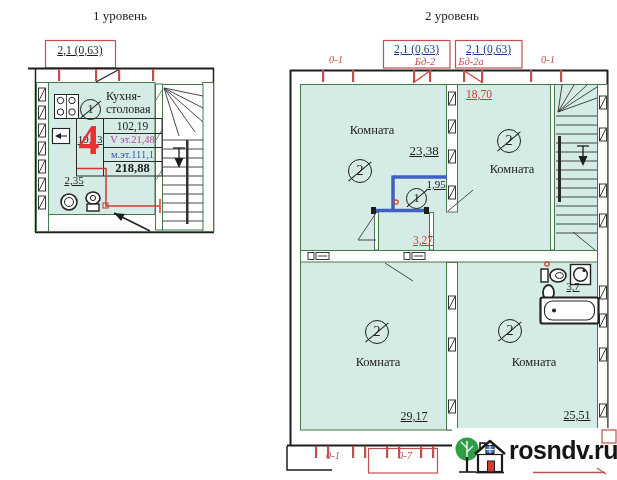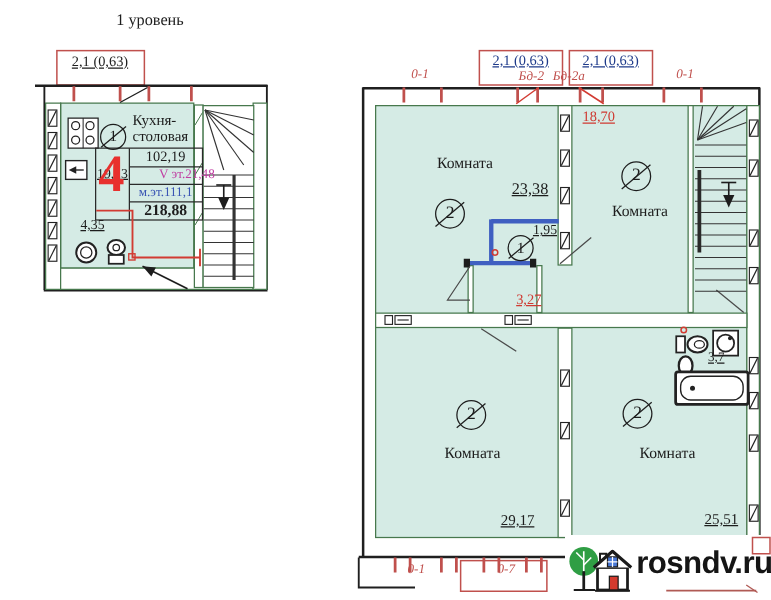--- a/index.html
+++ b/index.html
@@ -4,21 +4,21 @@
 <style>
   html,body{margin:0;padding:0;background:#fff;}
   .canvas{position:relative;width:617px;height:480px;background:#fff;overflow:hidden;
           font-family:"Liberation Serif",serif;color:#1d1d1d;}
   .canvas svg{position:absolute;left:0;top:0;}
   .t{position:absolute;text-align:center;line-height:1.1;white-space:nowrap;font-size:12px;}
   .wrap{white-space:normal;text-align:left;line-height:13px;}
   .uv{text-decoration:underline;text-underline-offset:1px;}
   .red{color:#cf3a32;}
   .navy{color:#1e3a8a;}
-  .mag{color:#c03fa2;margin-left:17px;}
+  .mag{color:#c03fa2;}
   .blu{color:#3a55b4;}
   .lbl{font-style:italic;color:#c0504d;font-size:10.5px;}
   .title{font-size:13px;}
   .mk{position:absolute;border:1.4px solid #1d1d1d;border-radius:50%;
       display:flex;align-items:center;justify-content:center;
       font-size:14px;color:#1d1d1d;background:transparent;}
   .mk::after{content:"";position:absolute;left:-18%;top:48%;width:136%;height:1.4px;
       background:#1d1d1d;transform:rotate(-40deg);}
   .mk-lg{width:22px;height:22px;}
   .mk-sm{width:19px;height:19px;font-size:12.5px;}
@@ -298,27 +298,28 @@
 <span class="t title" style="left:70px;top:9px;width:100px;">1 уровень</span>
 <span class="t uv" style="left:48px;top:44px;width:64px;font-size:11.5px;">2,1 (0,63)</span>
 <span class="t uv" style="left:72px;top:85px;width:36px;font-size:11px;margin-top:48px;">19,13</span>
 <span class="mk mk-sm" style="left:80px;top:99px;">1</span>
 <span class="t wrap" style="left:106px;top:90px;width:58px;font-size:12px;">Кухня-столовая</span>
 <span class="t" style="left:104px;top:120px;width:57px;font-size:11.5px;">102,19</span>
 <span class="t mag" style="left:104px;top:134px;width:57px;font-size:10.5px;">V эт.21,48</span>
 <span class="t blu" style="left:104px;top:149px;width:57px;font-size:10.5px;">м.эт.111,1</span>
 <span class="t" style="left:104px;top:162px;width:57px;font-size:12.5px;font-weight:600;">218,88</span>
 <span class="t apt" style="left:75px;top:121px;width:28px;">4</span>
-<span class="t uv" style="left:58px;top:174px;width:32px;font-size:11px;">4,35</span>
-
+<span class="t uv" style="left:58px;top:174px;width:32px;font-size:11px;">2,35</span>
+
+<span class="t title" style="left:402px;top:9px;width:100px;">2 уровень</span>
 <span class="t uv navy" style="left:384px;top:43px;width:65px;font-size:11.5px;">2,1 (0,63)</span>
 <span class="t uv navy" style="left:456px;top:43px;width:65px;font-size:11.5px;">2,1 (0,63)</span>
 <span class="t lbl" style="left:320px;top:54px;width:32px;">0-1</span>
 <span class="t lbl" style="left:406px;top:56px;width:38px;">Бд-2</span>
-<span class="t lbl" style="left:432px;top:56px;width:46px;">Бд-2а</span>
+<span class="t lbl" style="left:448px;top:56px;width:46px;">Бд-2а</span>
 <span class="t lbl" style="left:532px;top:54px;width:32px;">0-1</span>
 
 <span class="t" style="left:341px;top:124px;width:62px;font-size:12.5px;">Комната</span>
 <span class="t uv" style="left:402px;top:144px;width:44px;font-size:13px;">23,38</span>
 <span class="mk mk-lg" style="left:348px;top:159px;">2</span>
 
 <span class="t uv red" style="left:459px;top:88px;width:40px;font-size:11.5px;">18,70</span>
 <span class="mk mk-lg" style="left:497px;top:129px;">2</span>
 <span class="t" style="left:481px;top:163px;width:62px;font-size:12.5px;">Комната</span>
 

